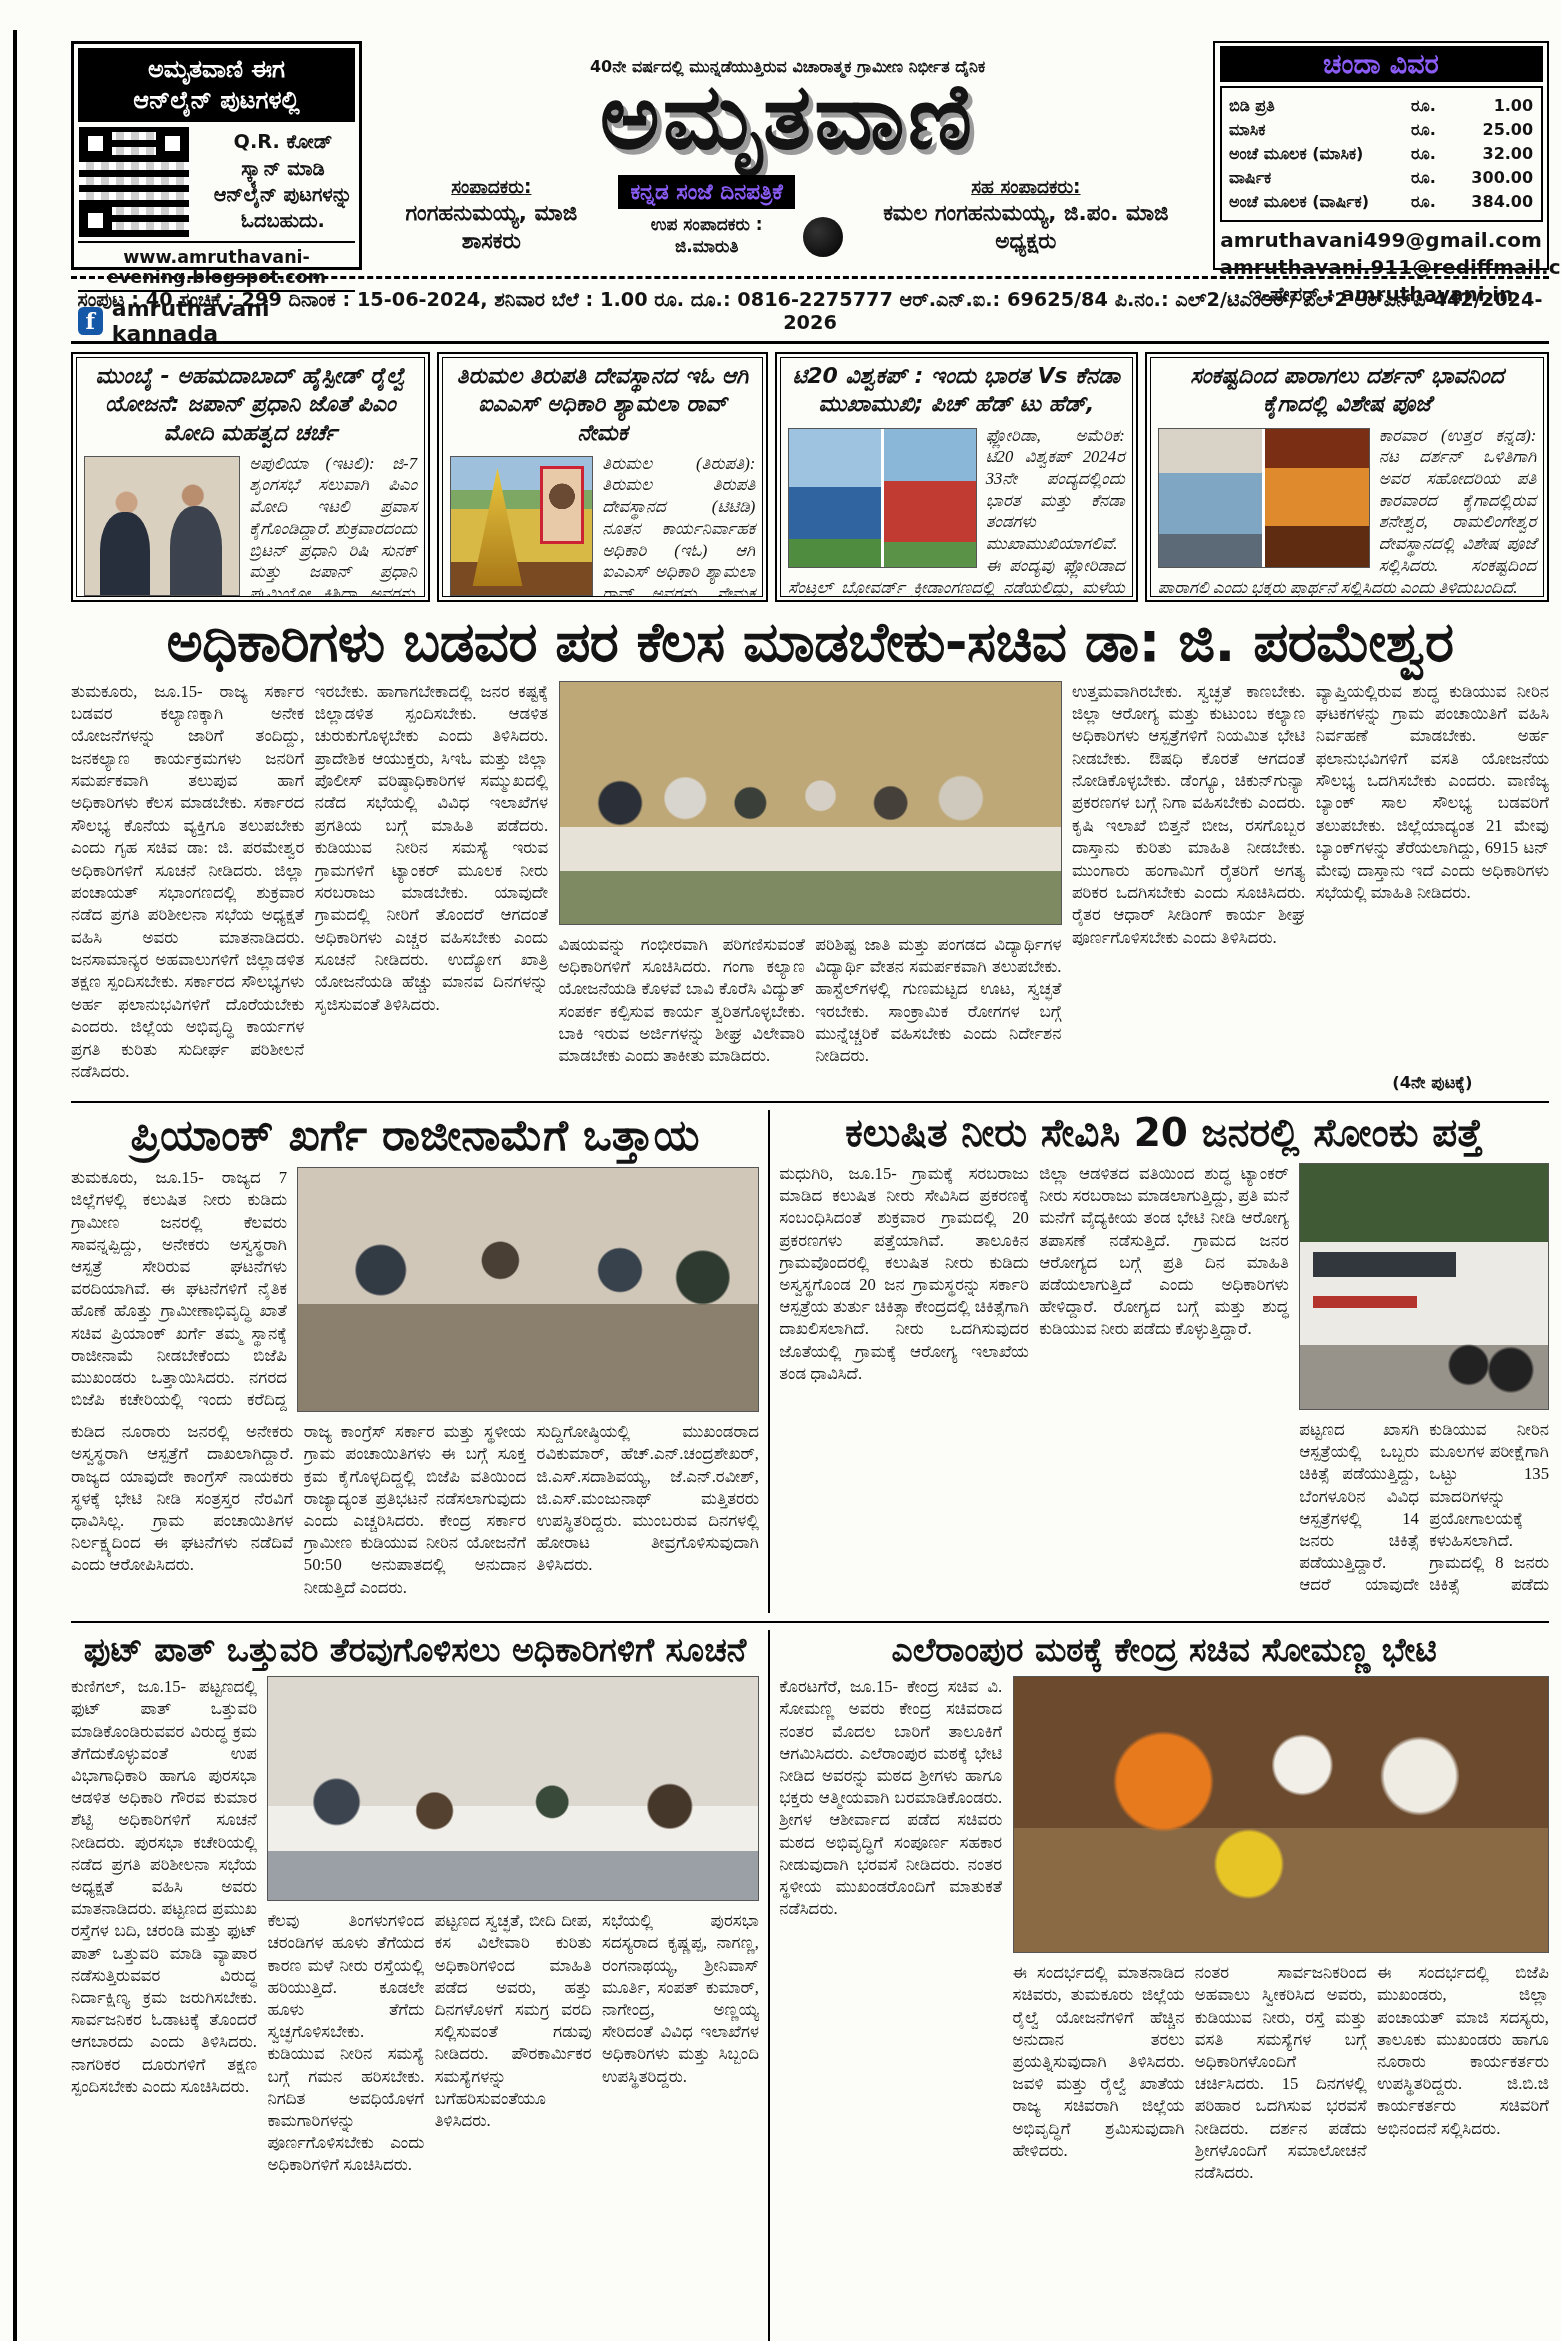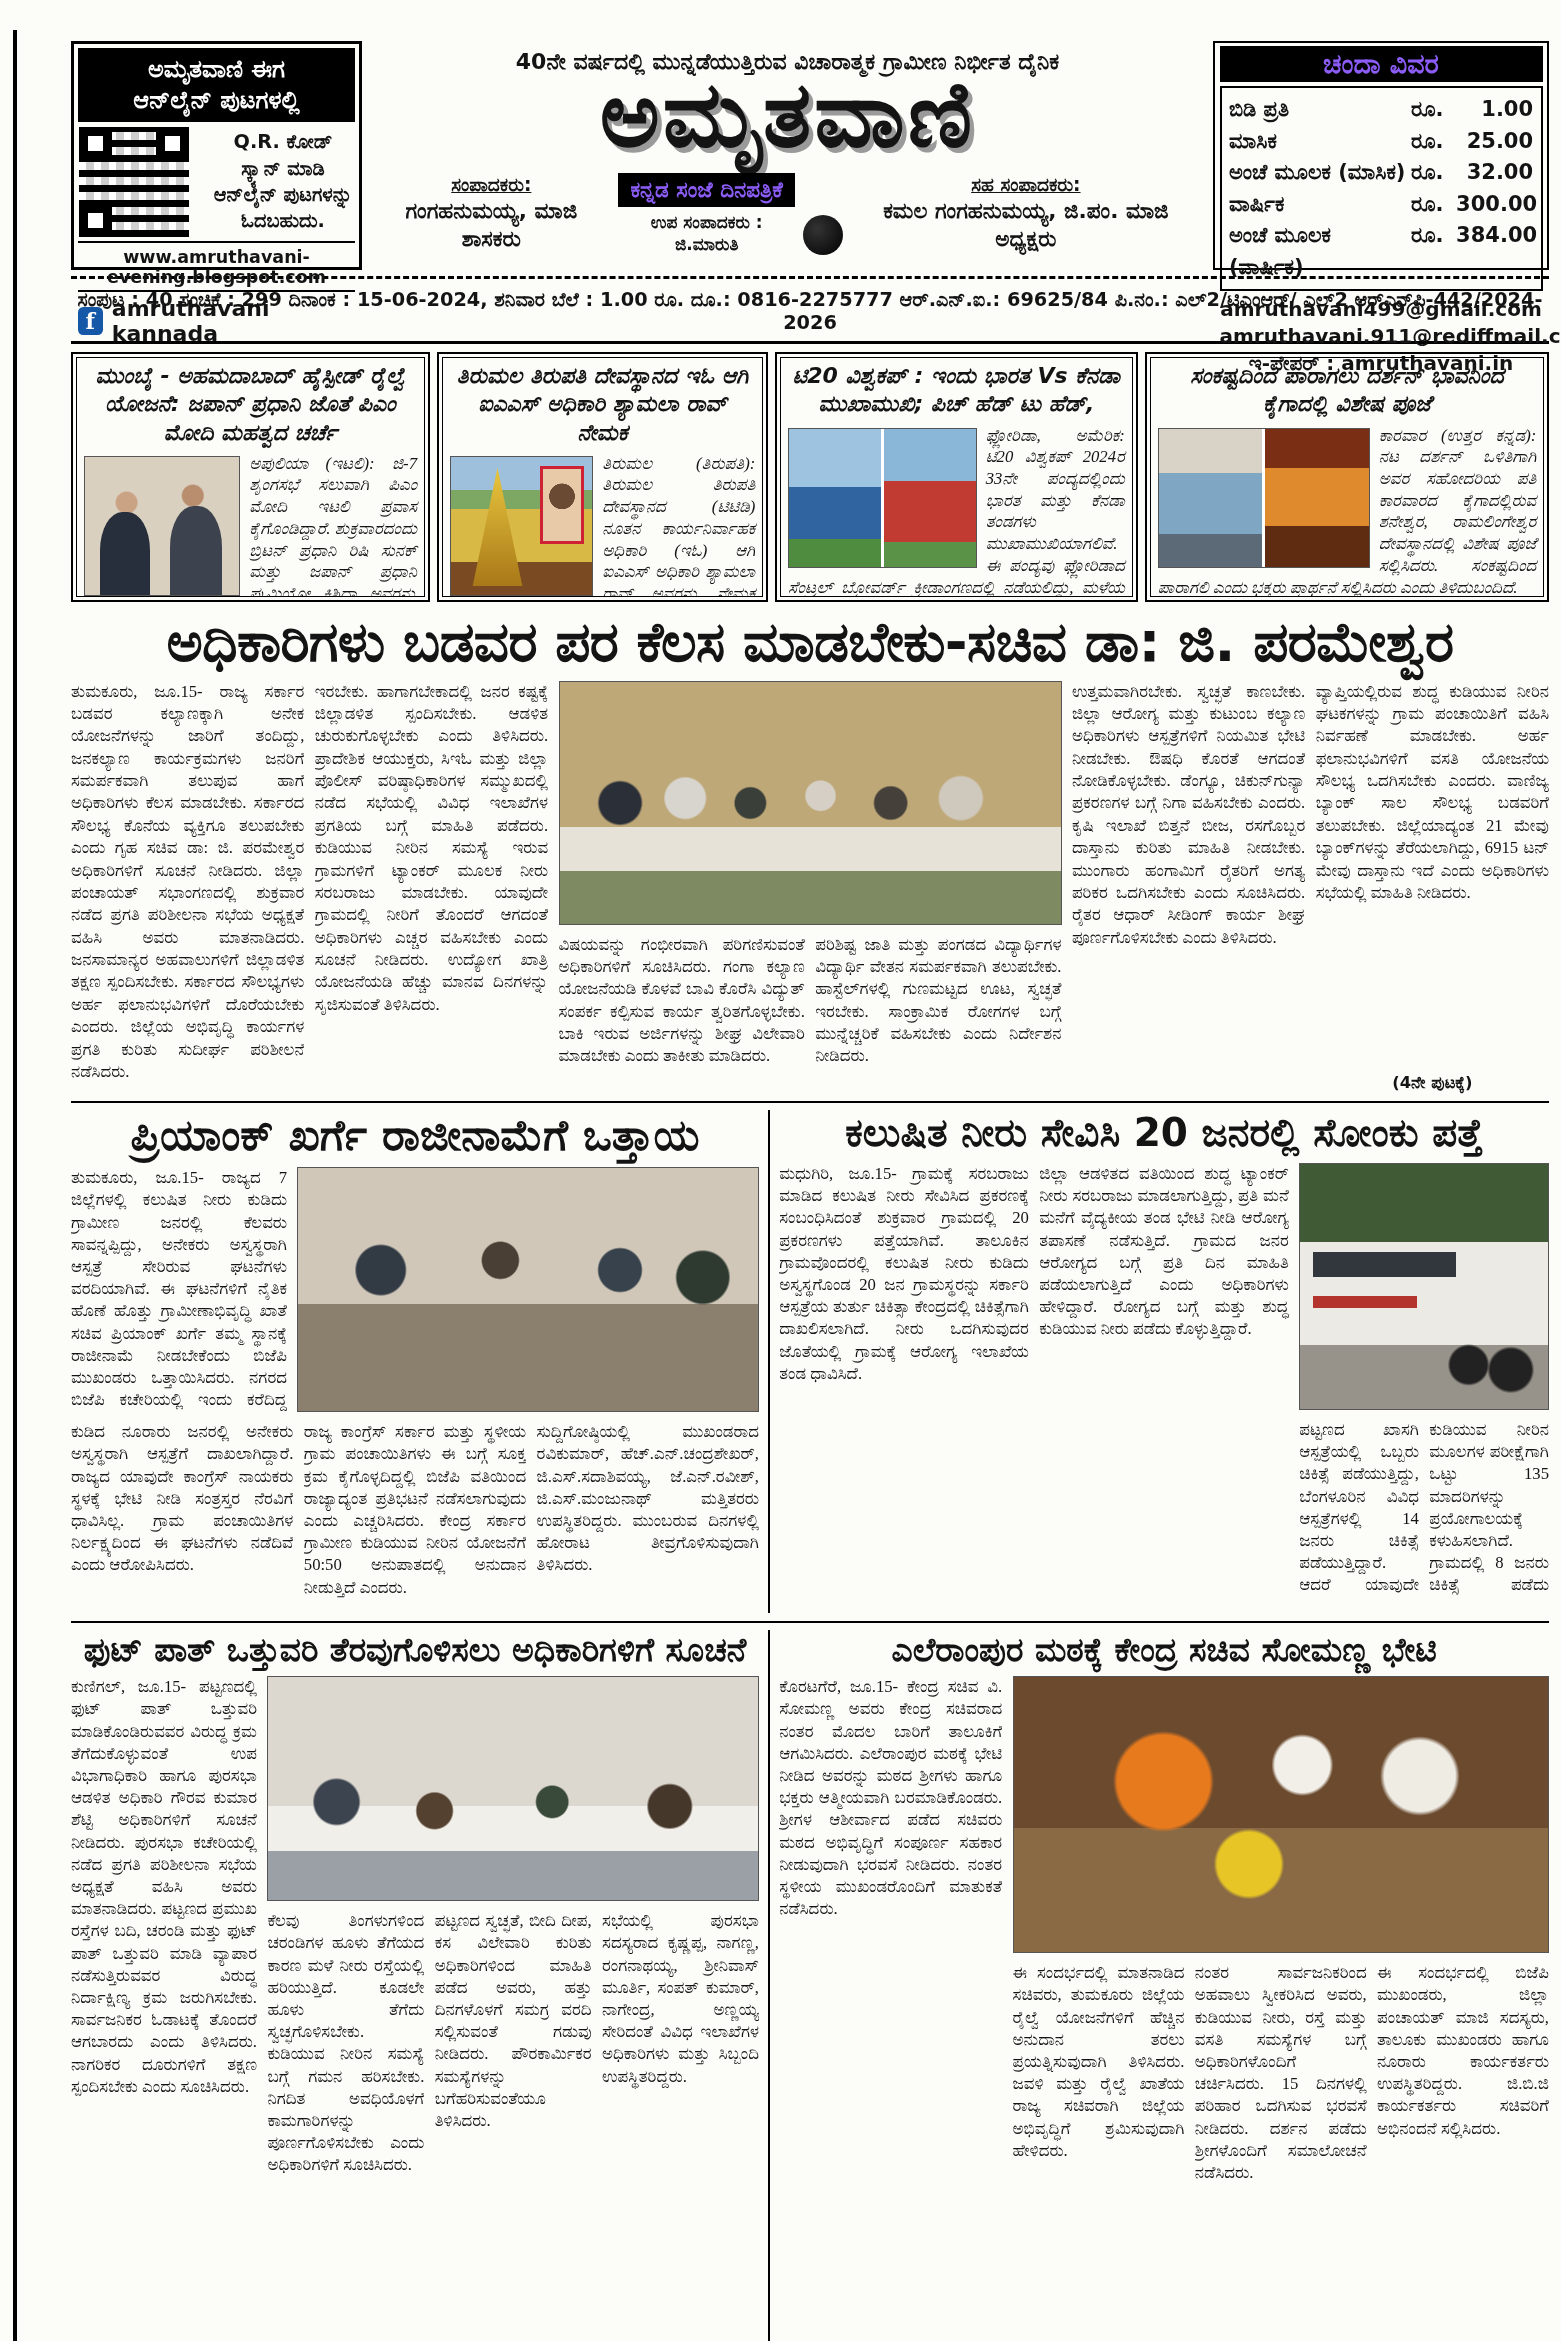--- a/index.html
+++ b/index.html
@@ -27,36 +27,36 @@
   .ob-qrtext{flex:1;text-align:center;font-family:"DejaVu Sans",sans-serif;font-weight:bold;
              font-size:19.3px;line-height:1.35;}
   .ob-url{border-top:2.2px solid #000;text-align:center;font-family:"DejaVu Sans",sans-serif;
           font-weight:bold;font-size:17.5px;padding:3.7px 0;}
   .ob-social{border-top:2.2px solid #000;display:flex;align-items:center;justify-content:center;gap:9px;
              font-family:"DejaVu Sans",sans-serif;font-weight:bold;font-size:22px;padding:3.7px 0;}
   .fb{width:28px;height:28px;border-radius:5.2px;background:#1558a8;color:#fff;display:flex;
       align-items:center;justify-content:center;font-size:22px;font-family:"DejaVu Serif",serif;font-weight:bold;}
 
   .mast-center{flex:1;display:flex;flex-direction:column;align-items:center;min-width:0;}
-  .tagline{font-family:"DejaVu Sans",sans-serif;font-weight:bold;font-size:22px;margin-top:8px;white-space:nowrap;}
+  .tagline{font-family:"DejaVu Sans",sans-serif;font-weight:bold;font-size:16px;margin-top:16px;white-space:nowrap;}
   .mast-title{font-family:Liberation Mono, monospace;font-weight:bold;font-size:91px;line-height:1.05;
               letter-spacing:3px;text-shadow:4.5px 4.5px 0 #9a9a9a;white-space:nowrap;}
   .editors{display:flex;width:100%;justify-content:space-between;align-items:flex-start;gap:6px;margin-top:3px;}
   .ed-block{text-align:center;font-family:"DejaVu Sans",sans-serif;line-height:1.3;}
   .ed-label{font-size:18.6px;font-weight:bold;text-decoration:underline;}
   .ed-name{font-size:21.6px;font-weight:bold;}
   .center-badge{display:inline-block;background:#000;color:#8b5cf6;font-size:21.6px;font-weight:bold;padding:3px 12px;}
   .ed-sub{font-size:17px;font-weight:bold;margin-top:4.5px;}
   .seal{width:40px;height:40px;border-radius:50%;background:radial-gradient(circle at 35% 35%,#333,#000);
         align-self:flex-end;flex:none;}
 
   .sub-box{width:336px;border:2.2px solid #000;padding:3px 4.5px;font-family:"DejaVu Sans",sans-serif;box-sizing:border-box;}
   .sb-head{background:#000;color:#8b5cf6;text-align:center;font-size:27px;font-weight:bold;padding:2.2px 0;}
   .sb-table{border:2.2px solid #000;margin-top:3.7px;padding:6px 7.4px;}
-  .sb-row{display:flex;font-size:21px;font-weight:bold;line-height:1.5;}
+  .sb-row{display:flex;font-size:16px;font-weight:bold;line-height:1.5;}
   .sb-label{flex:1;}
   .sb-cur{width:45px;}
   .sb-val{width:77px;text-align:right;}
   .sb-emails{text-align:center;font-weight:bold;font-size:20px;line-height:1.35;padding-top:4.5px;}
 
   
   .info-strip{margin-top:6px;border-top:3.7px dashed #000;border-bottom:3px solid #000;
               text-align:center;font-family:"DejaVu Sans",sans-serif;font-weight:bold;font-size:19.3px;
               padding:9px 0 7.4px;}
 

